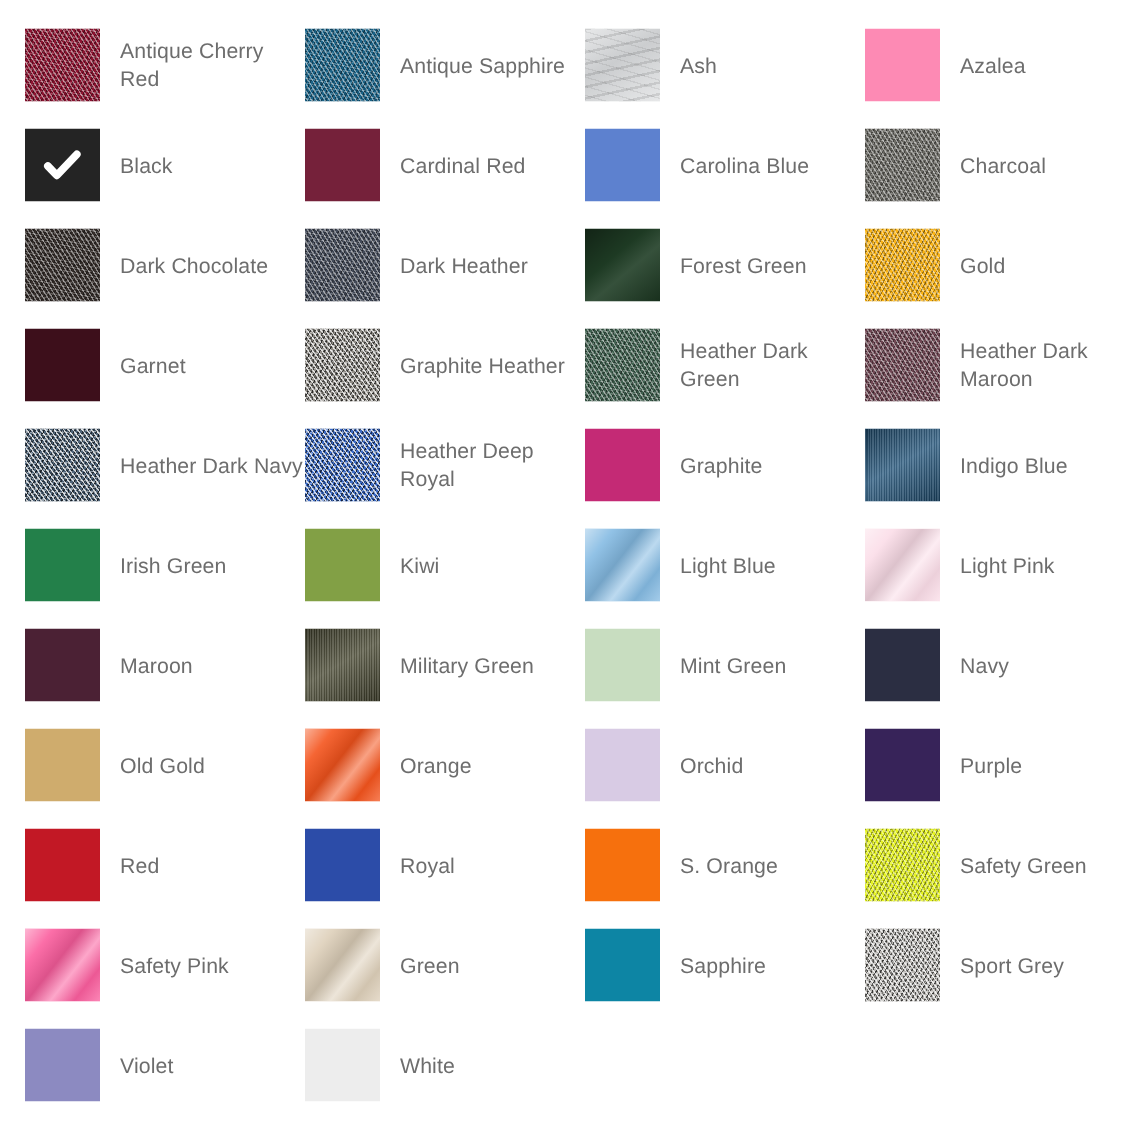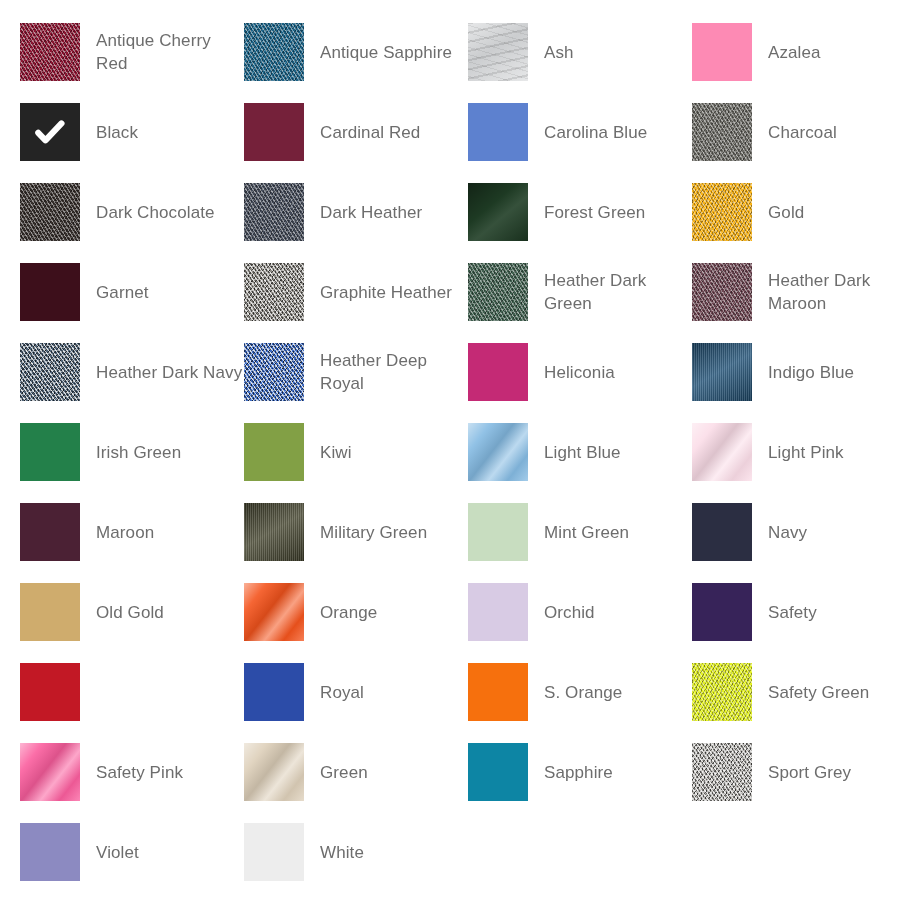--- a/index.html
+++ b/index.html
@@ -252,21 +252,21 @@
     </button>
     <button class="swatch-option" type="button" aria-pressed="false">
       <span class="swatch-chip tex-heather-heavy" title="Heather Deep Royal" style="background-color: rgb(61, 107, 196);"></span>
       <span class="swatch-label">
         <span>Heather Deep Royal</span>
       </span>
     </button>
     <button class="swatch-option" type="button" aria-pressed="false">
       <span class="swatch-chip tex-flat" title="Heliconia" style="background-color: rgb(196, 42, 117);"></span>
       <span class="swatch-label">
-        <span>Heliconia</span>
+        <span>Graphite</span>
       </span>
     </button>
     <button class="swatch-option" type="button" aria-pressed="false">
       <span class="swatch-chip tex-twill" title="Indigo Blue" style="background-color: rgb(31, 82, 121);"></span>
       <span class="swatch-label">
         <span>Indigo Blue</span>
       </span>
     </button>
     <button class="swatch-option" type="button" aria-pressed="false">
       <span class="swatch-chip tex-flat" title="Irish Green" style="background-color: rgb(35, 128, 74);"></span>
@@ -330,25 +330,28 @@
     </button>
     <button class="swatch-option" type="button" aria-pressed="false">
       <span class="swatch-chip tex-flat" title="Orchid" style="background-color: rgb(216, 203, 228);"></span>
       <span class="swatch-label">
         <span>Orchid</span>
       </span>
     </button>
     <button class="swatch-option" type="button" aria-pressed="false">
       <span class="swatch-chip tex-flat" title="Purple" style="background-color: rgb(55, 35, 89);"></span>
       <span class="swatch-label">
-        <span>Safety</span>
+        <span>Purple</span>
       </span>
     </button>
     <button class="swatch-option" type="button" aria-pressed="false">
       <span class="swatch-chip tex-flat" title="Red" style="background-color: rgb(194, 24, 37);"></span>
+      <span class="swatch-label">
+        <span>Red</span>
+      </span>
     </button>
     <button class="swatch-option" type="button" aria-pressed="false">
       <span class="swatch-chip tex-flat" title="Royal" style="background-color: rgb(44, 76, 168);"></span>
       <span class="swatch-label">
         <span>Royal</span>
       </span>
     </button>
     <button class="swatch-option" type="button" aria-pressed="false">
       <span class="swatch-chip tex-flat" title="S. Orange" style="background-color: rgb(246, 112, 13);"></span>
       <span class="swatch-label">

